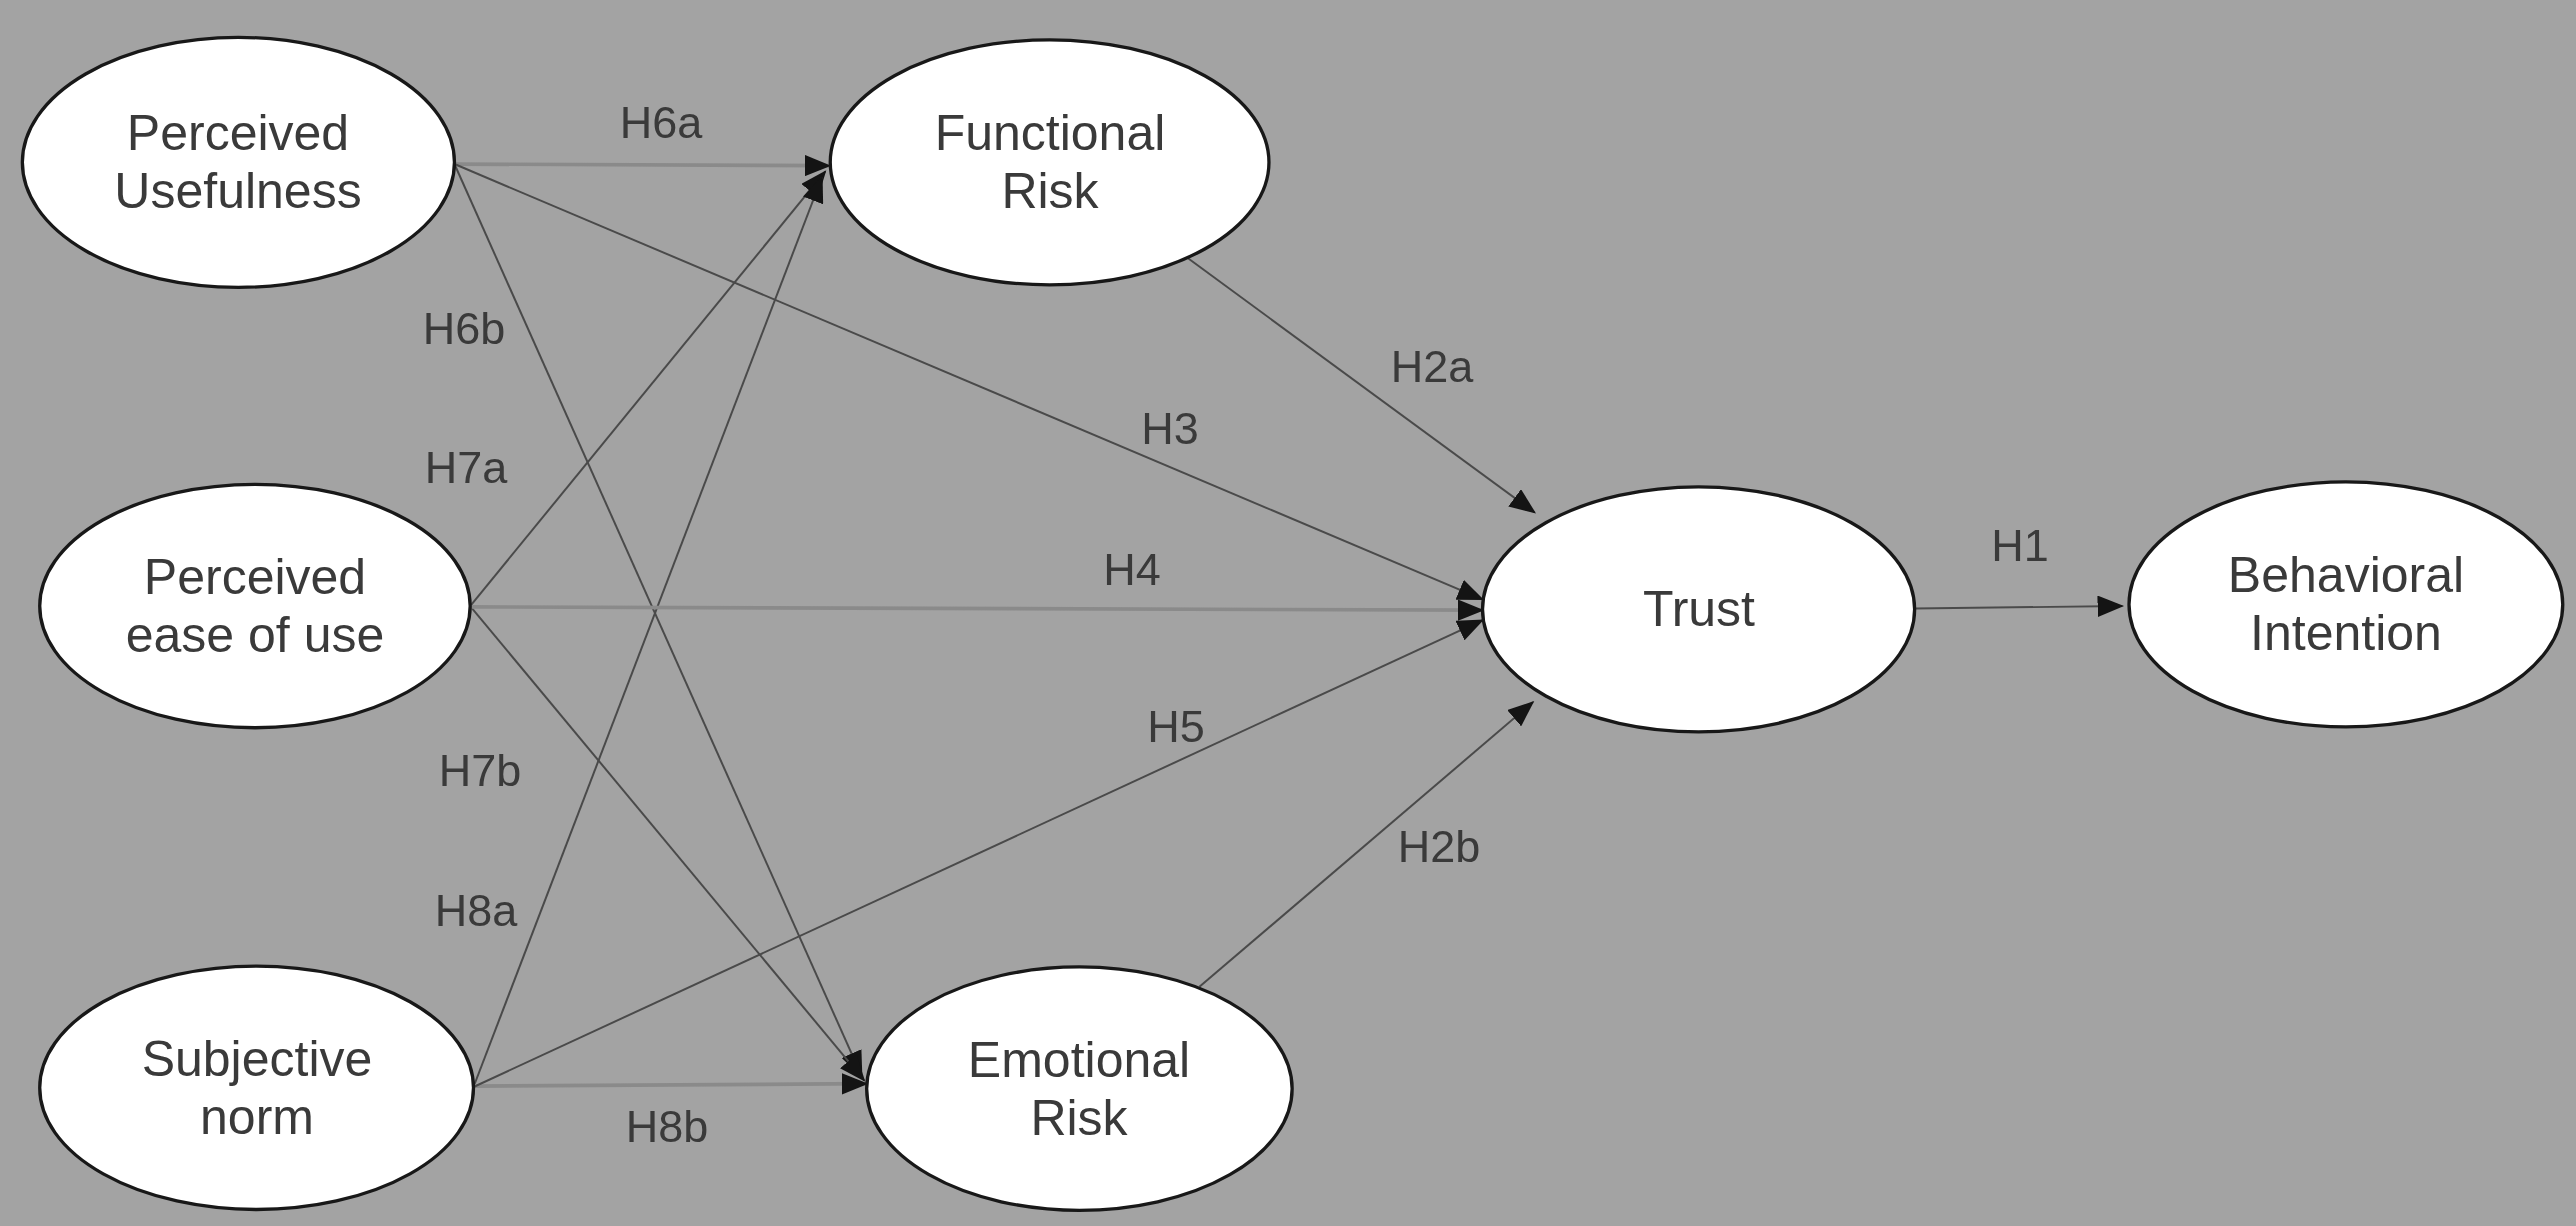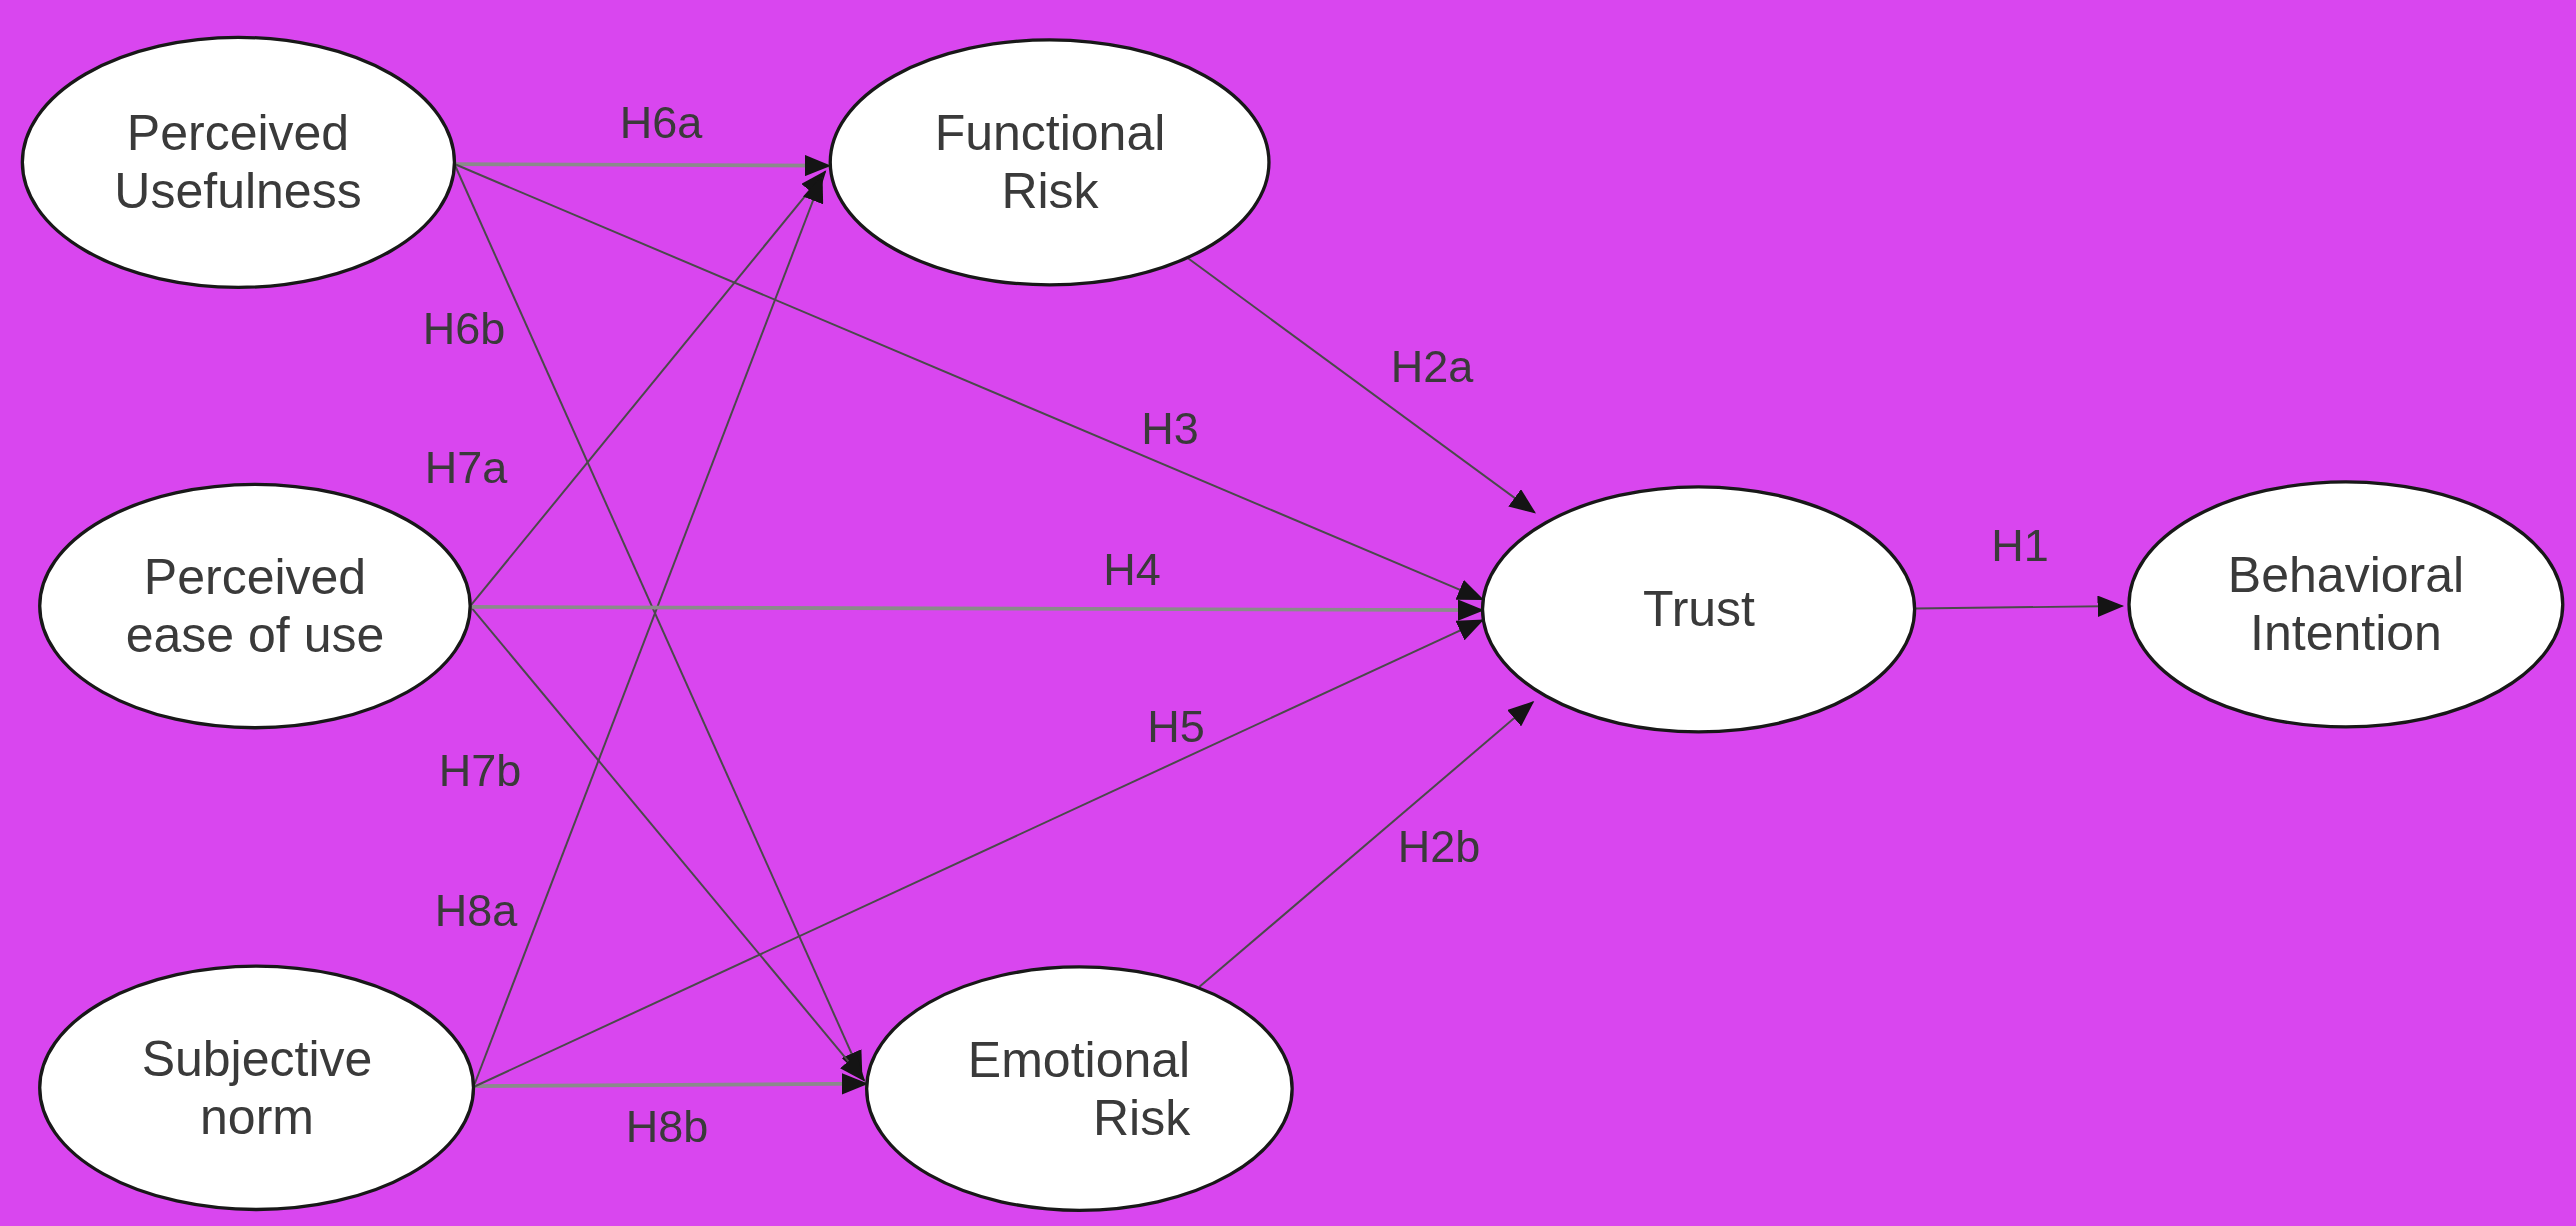--- a/index.html
+++ b/index.html
@@ -5,21 +5,21 @@
   html, body {
     margin: 0;
     padding: 0;
     background: #ffffff;
     font-family: "Liberation Sans", "DejaVu Sans", sans-serif;
   }
   #canvas {
     position: relative;
     width: 2576px;
     height: 1227px;
-    background: #d946ef;
+    background: #a3a3a3;
     overflow: hidden;
   }
   #diagram-svg {
     position: absolute;
     left: 0;
     top: 0;
   }
   .node-label {
     position: absolute;
     transform: translate(-50%, -50%);
@@ -90,21 +90,21 @@
     <span>ease of use</span>
   </div>
   <div class="node-label" style="left:257px; top:1088px;">
     <span>Subjective</span>
     <span>norm</span>
   </div>
   <div class="node-label" style="left:1050px; top:162px;">
     <span>Functional</span>
     <span>Risk</span>
   </div>
-  <div class="node-label" style="left:1079px; top:1089px;text-align:right;">
+  <div class="node-label" style="left:1079px; top:1089px;">
     <span>Emotional</span>
     <span>Risk</span>
   </div>
   <div class="node-label" style="left:1699px; top:609px;">
     <span>Trust</span>
   </div>
   <div class="node-label" style="left:2346px; top:604px;">
     <span>Behavioral</span>
     <span>Intention</span>
   </div>

